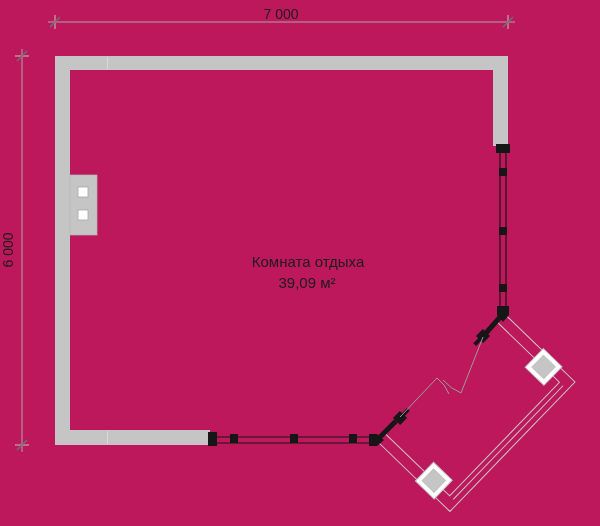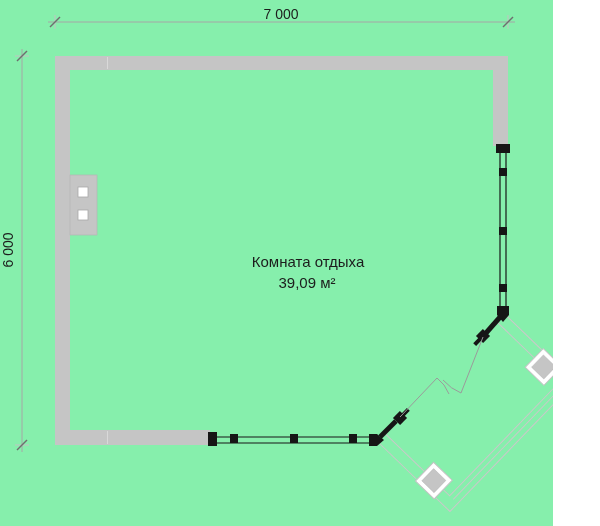--- a/index.html
+++ b/index.html
@@ -1,19 +1,19 @@
 <!DOCTYPE html>
 <html><head>
 <meta charset="utf-8">
 <style>
   html,body{margin:0;padding:0;background:#ffffff;}
   .canvas{
     position:relative;
-    width:553px;height:526px;
-    background:#86efac;
+    width:600px;height:526px;
+    background:#be185d;
     font-family:"Liberation Sans",sans-serif;
     overflow:hidden;
   }
   svg{display:block;}
   .dimline{stroke:#a6a6a6;stroke-width:1;}
   .dimext{stroke:#c2c2c2;stroke-width:1;}
   .dimtick{stroke:#6e6e6e;stroke-width:1.4;}
   .dim-label{font-family:"Liberation Sans",sans-serif;font-size:14px;fill:#1c1c1c;}
   .room-label{font-family:"Liberation Sans",sans-serif;font-size:15px;fill:#1c1c1c;}
   .wall{fill:#c5c5c5;}

